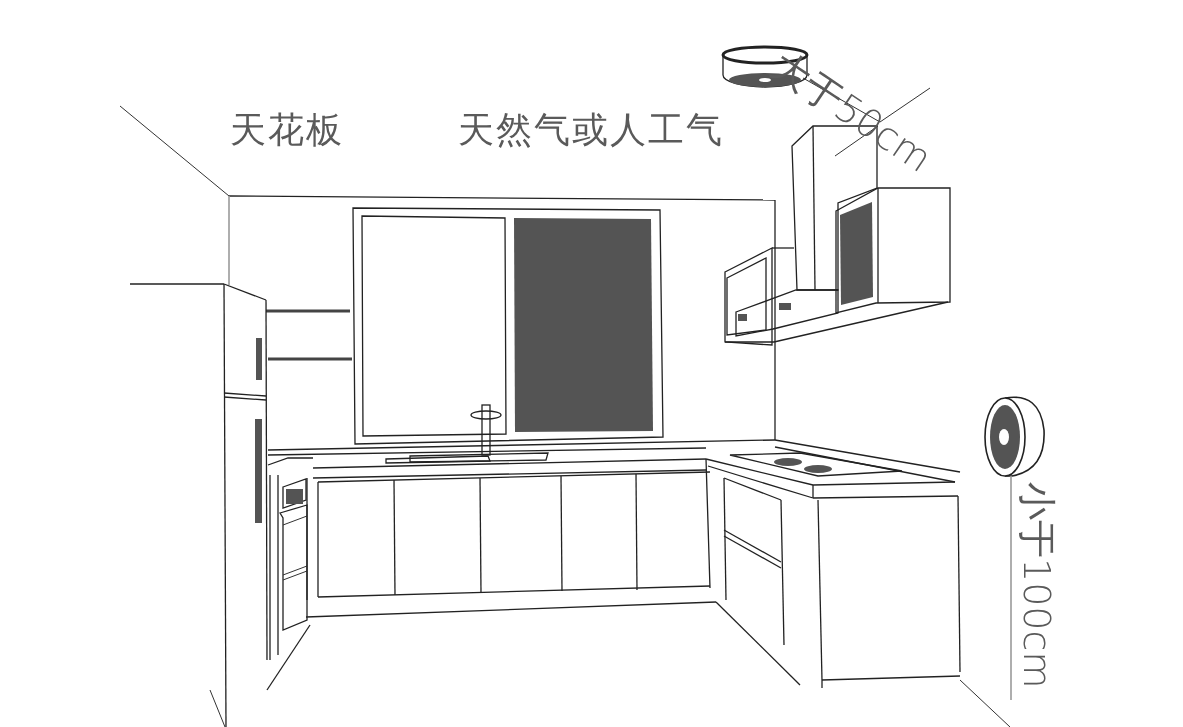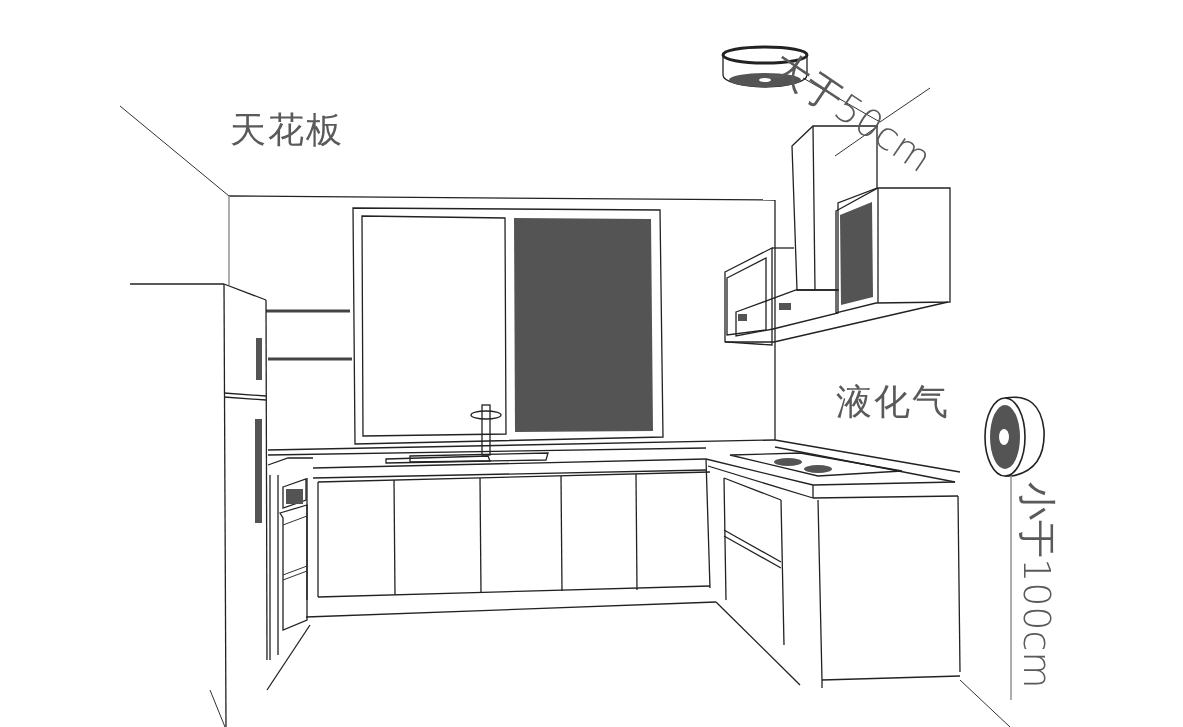--- a/index.html
+++ b/index.html
@@ -146,17 +146,17 @@
   <g>
     <path d="M1005,398 Q1040,392 1044,430 Q1046,470 1012,476 L1005,476" fill="#fff" stroke="#222" stroke-width="1.6"></path>
     <ellipse cx="1005" cy="437" rx="20" ry="39" fill="#fff" stroke="#222" stroke-width="1.6"></ellipse>
     <ellipse class="dark" cx="1005" cy="437" rx="15" ry="32"></ellipse>
     <ellipse cx="1004" cy="437" rx="5" ry="8" fill="#fff"></ellipse>
     <line class="gray" x1="1011" y1="476" x2="1011" y2="700"></line>
   </g>
 </svg>
 
 <div class="lbl l-ceiling">天花板</div>
-<div class="lbl l-lpg">液化气</div>
+<div class="lbl l-natgas">天然气或人工气</div>
 <div class="lbl l-above">大于50cm</div>
 <div class="lbl l-below">小于100cm</div>
 
 </div>
 
 </body></html>

